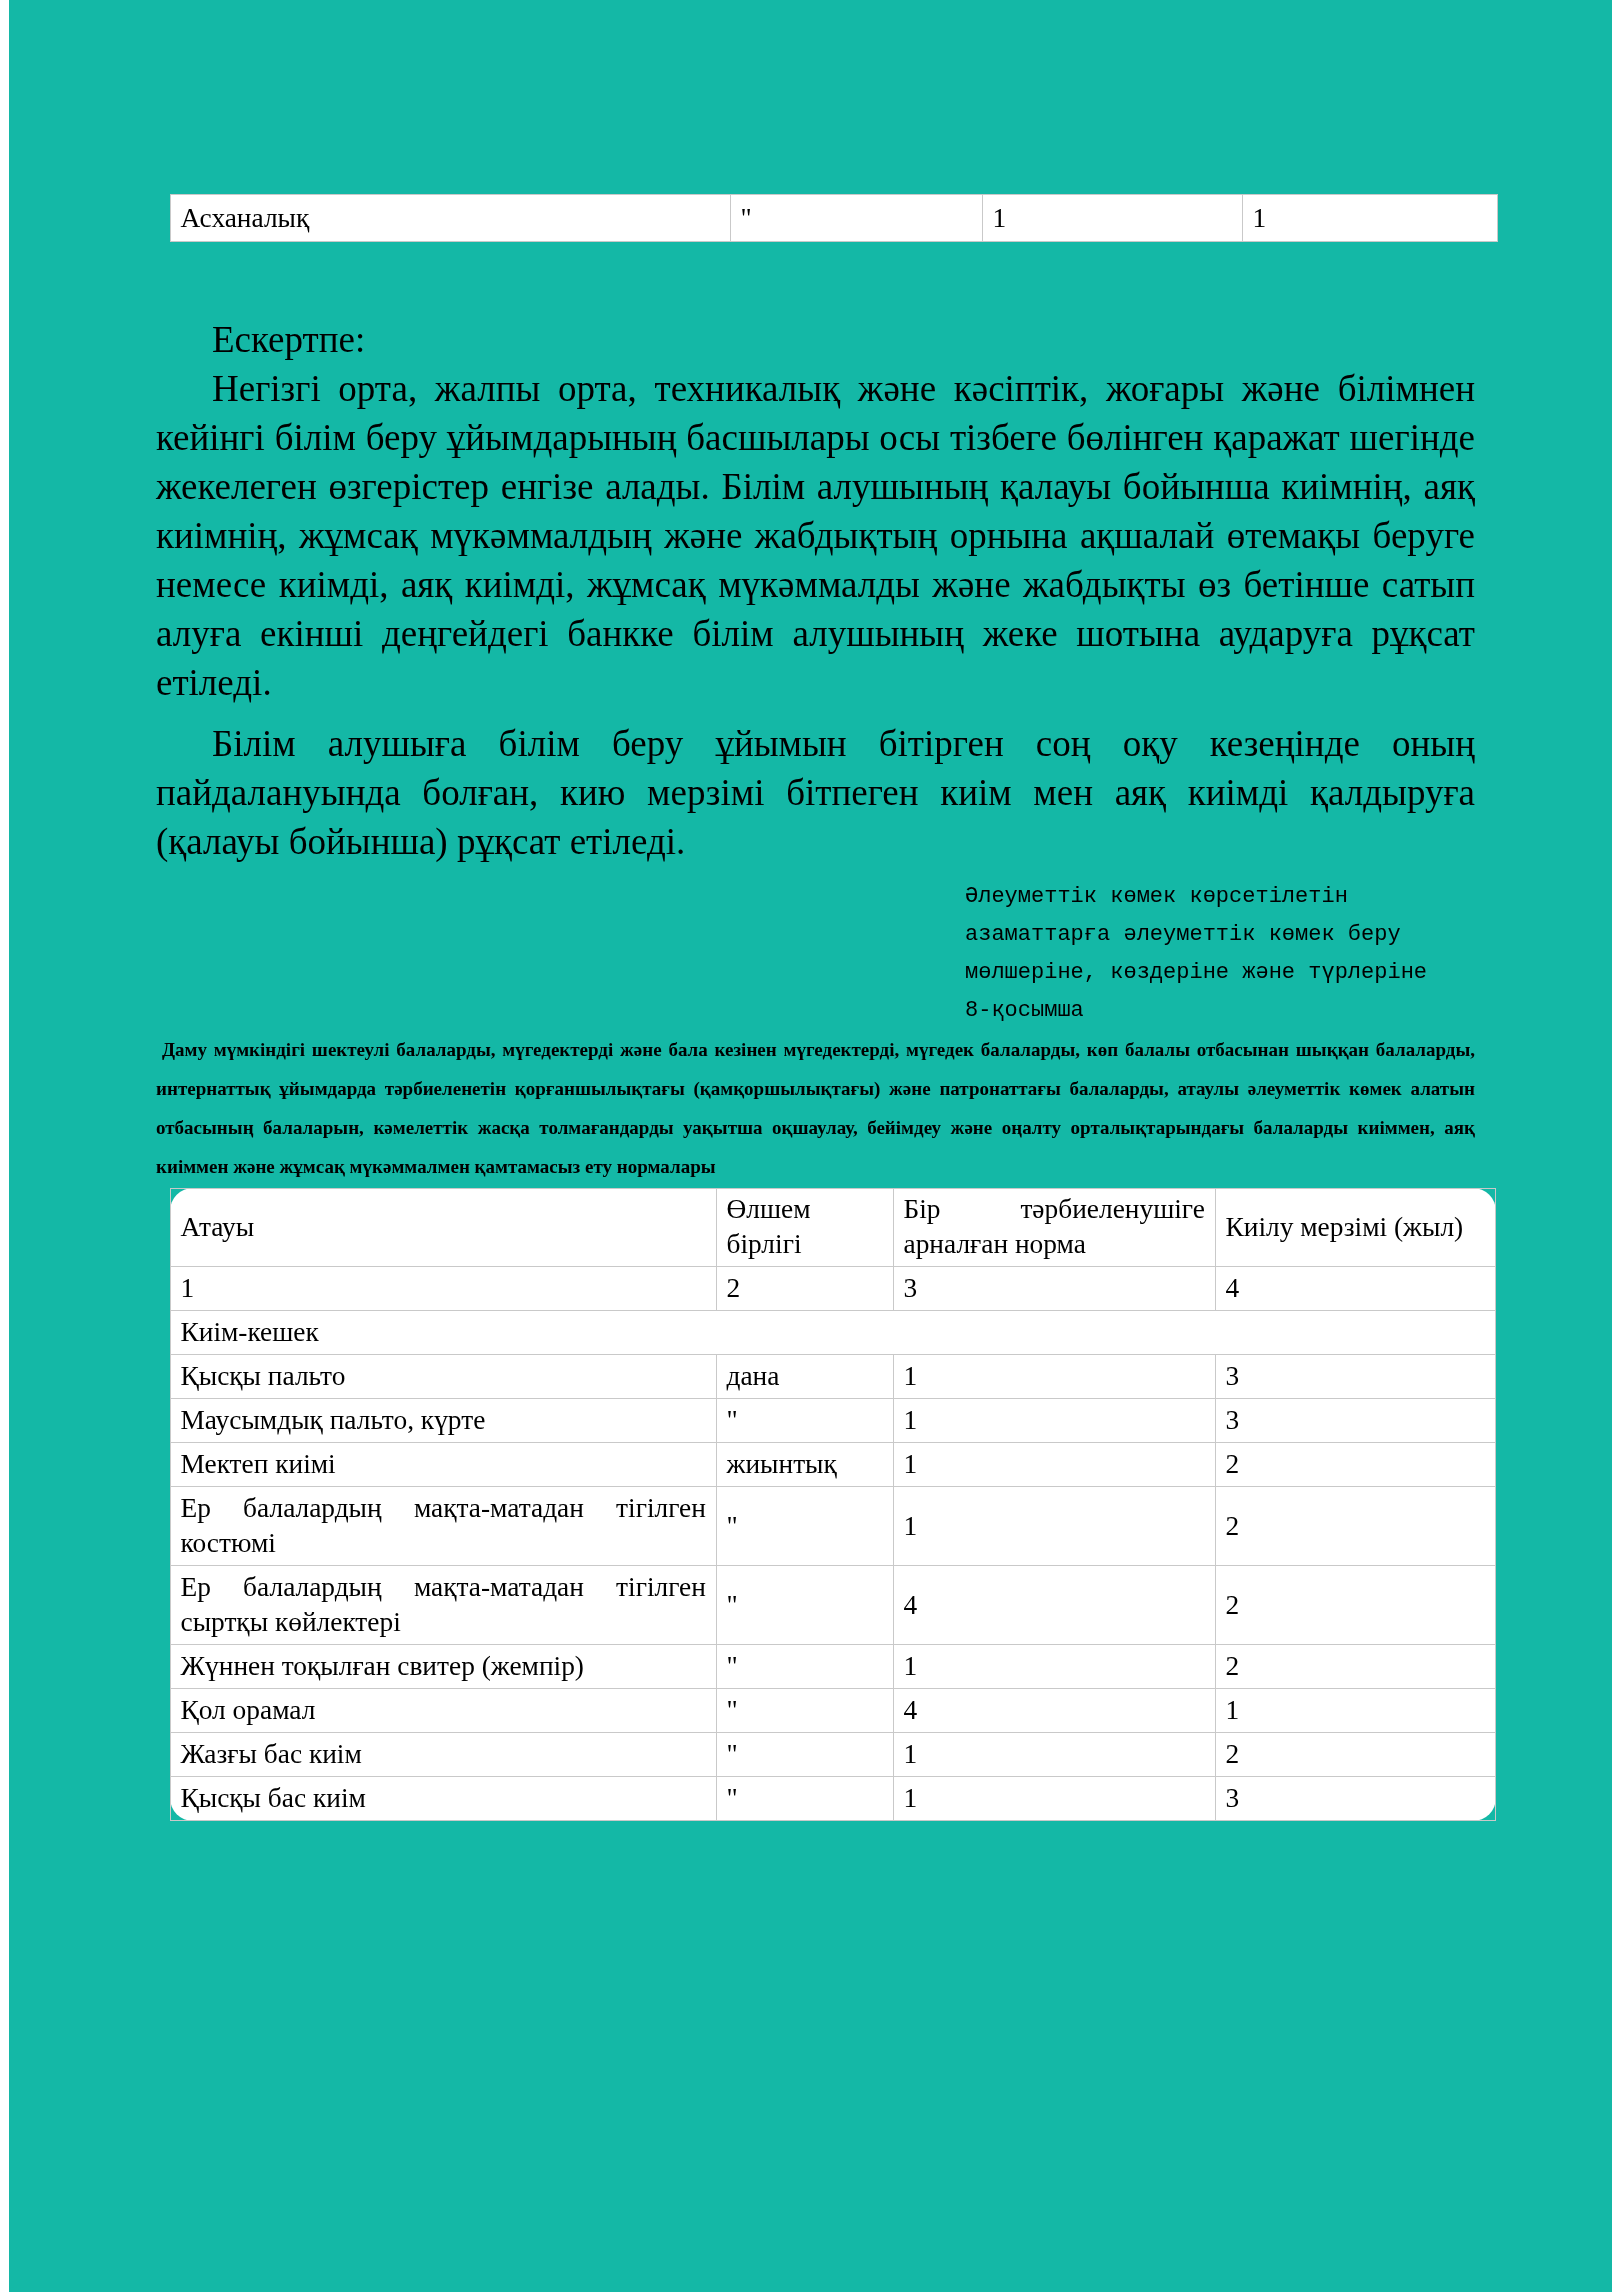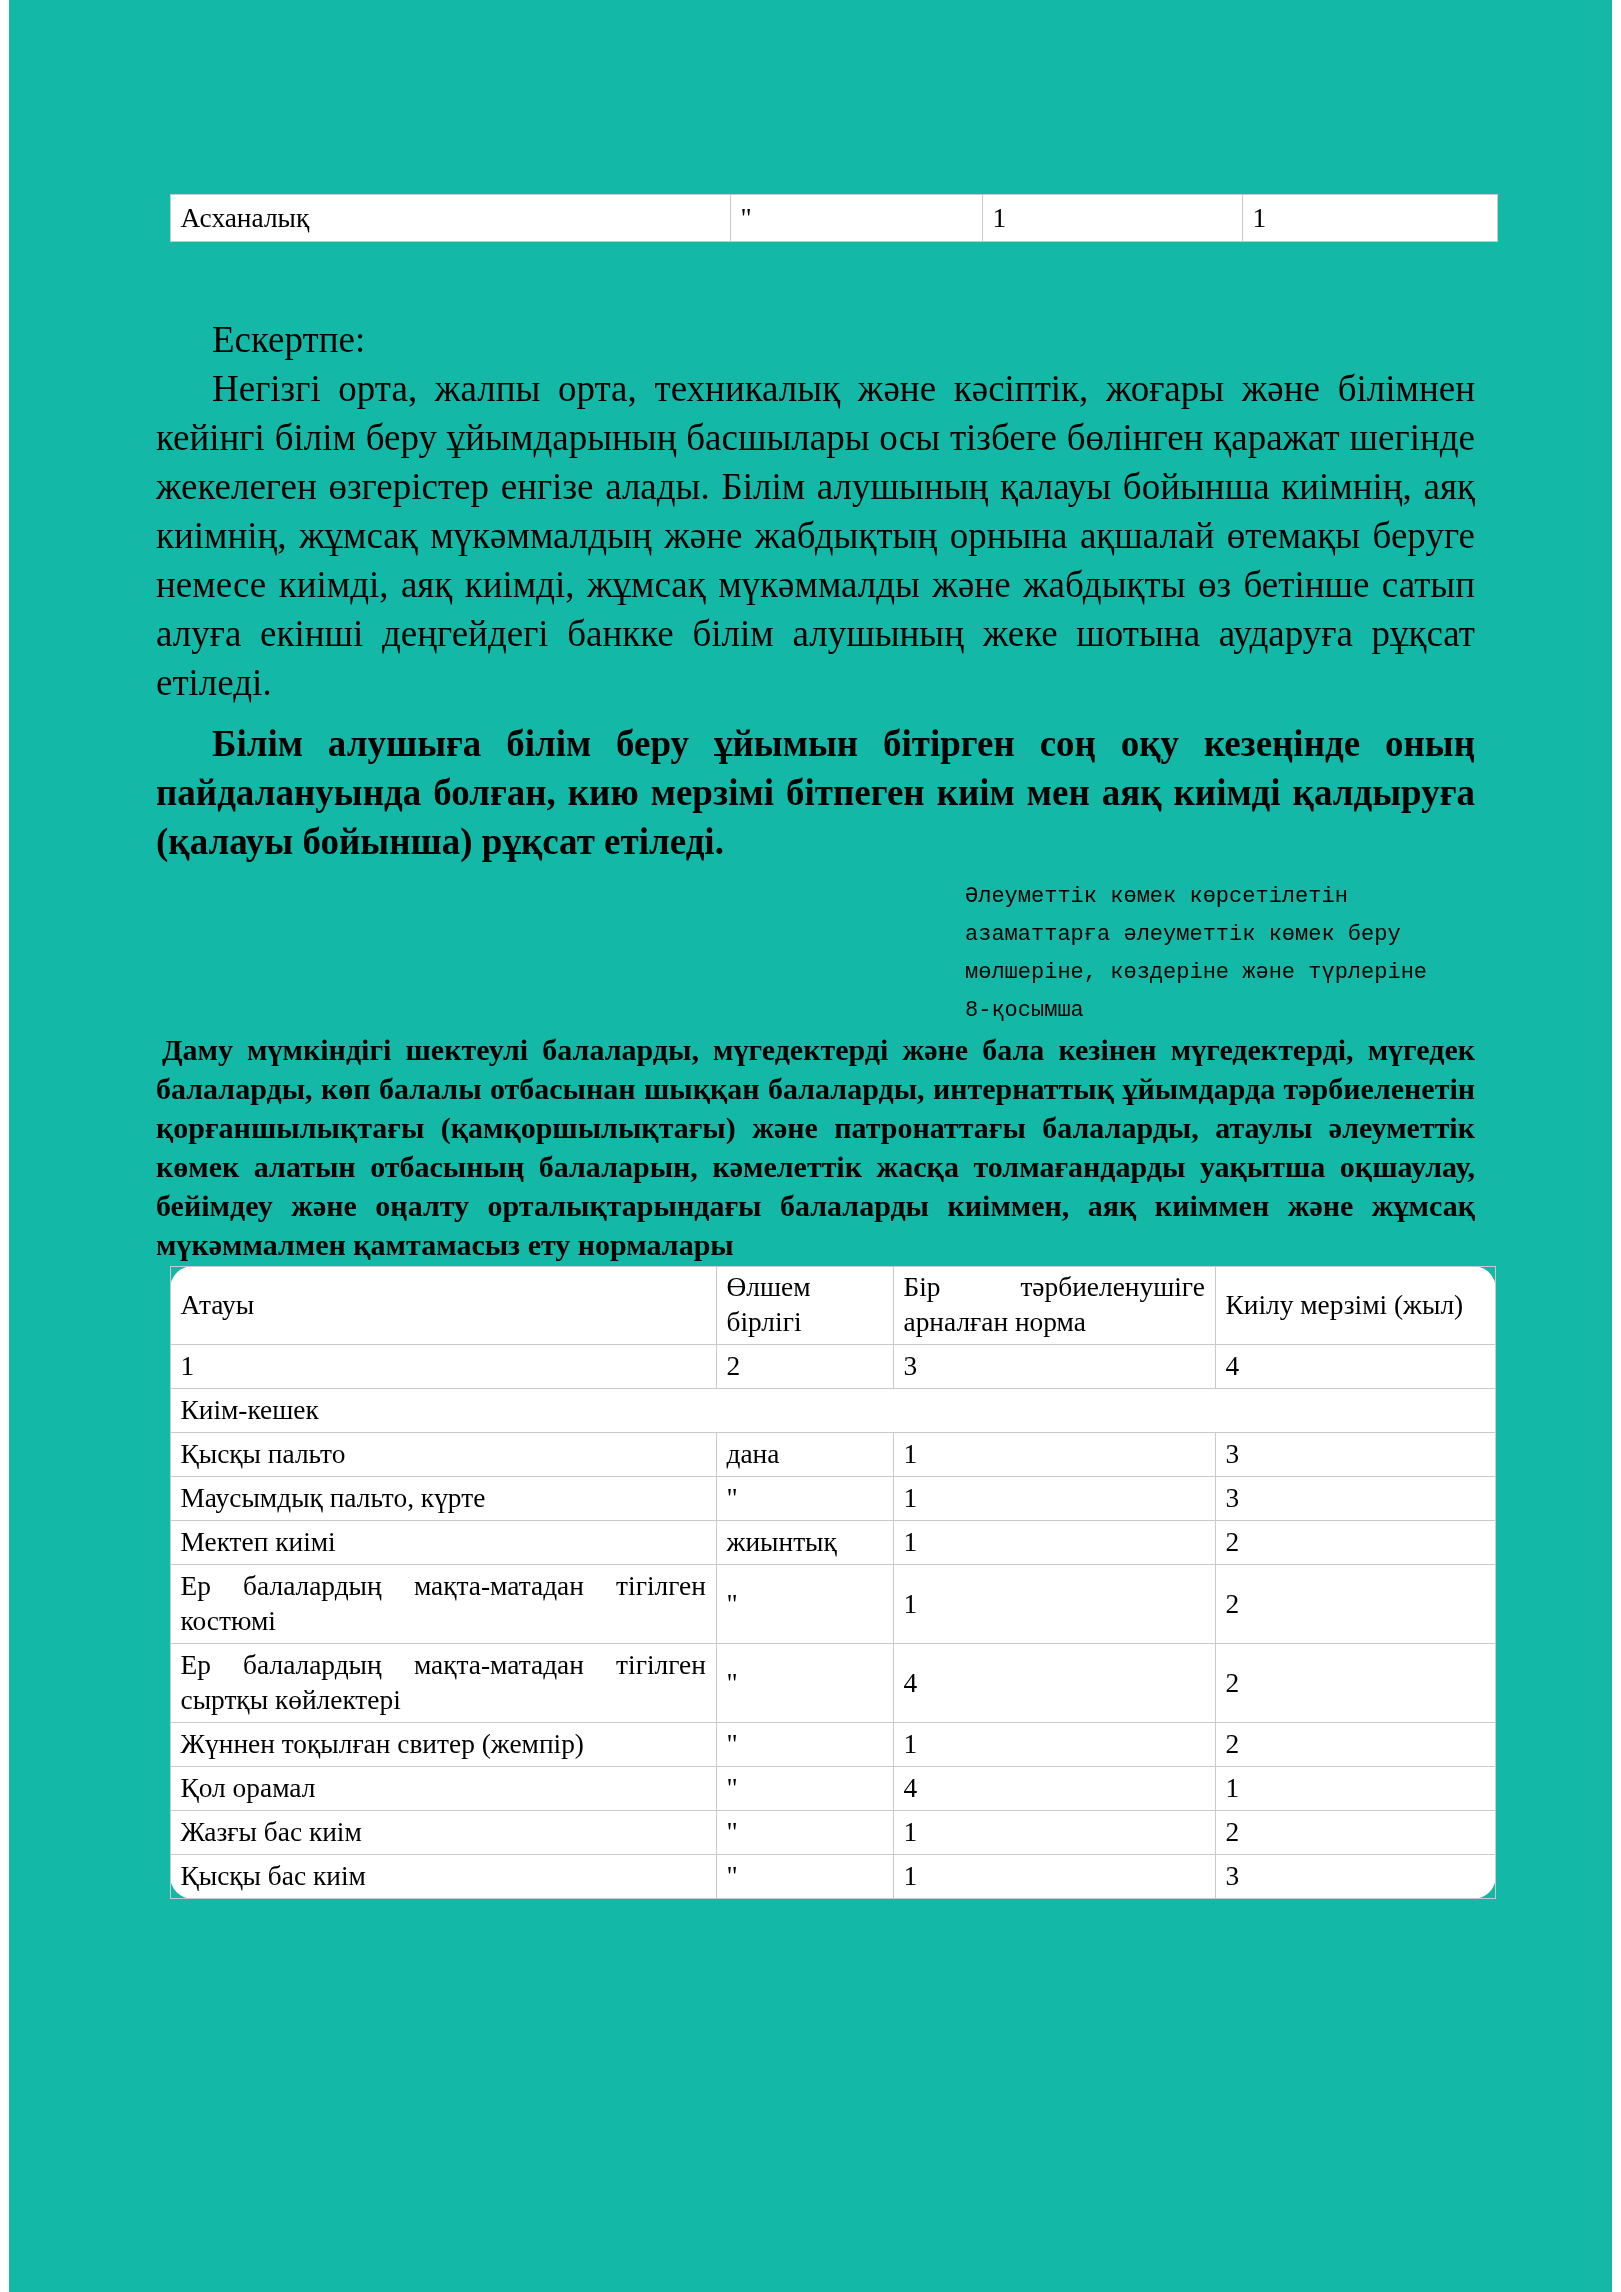--- a/index.html
+++ b/index.html
@@ -51,35 +51,35 @@
 
   
   .body-par {
     font-size: 37px;
     line-height: 49px;
     text-align: justify;
     text-indent: 56px;
     margin: 0;
   }
   .note-heading { margin-top: 73px; }
-  .par-2 { margin-top: 11.8px; font-weight: bold; }
+  .par-2 { margin-top: 11.8px; }
 
   .annex-block {
     margin: 11.8px 0 0 auto;
     width: 510px;
     text-align: left;
     font-size: 22px;
     line-height: 38px;
     font-family: Liberation Mono, monospace;
   }
   .annex-line { margin: 0; }
 
   .norms-title {
     margin: 0;
-    font-size: 30px;
+    font-size: 19px;
     font-weight: bold;
     line-height: 39px;
     text-align: justify;
     text-indent: 5.9px;
   }
 </style>
 </head>
 <body>
 
 <div class="page">

